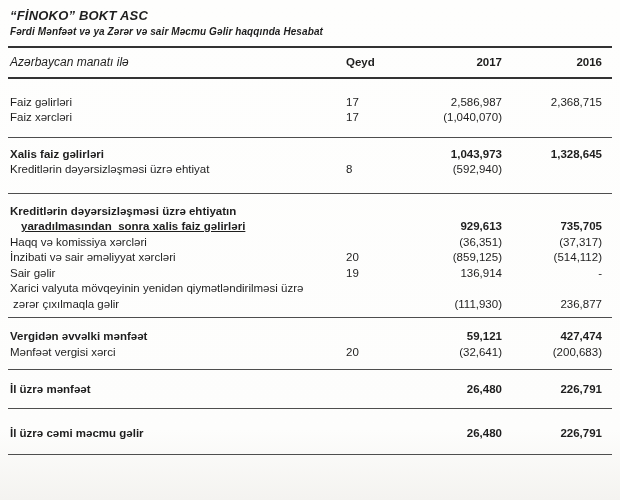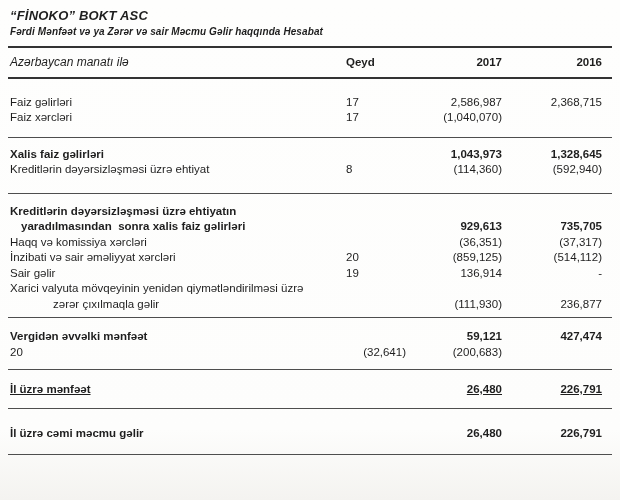--- a/index.html
+++ b/index.html
@@ -34,41 +34,41 @@
   .row {
     display: grid;
     grid-template-columns: 1fr 60px 96px 100px;
     align-items: end;
     font-size: 11.5px;
     line-height: 15.5px;
   }
   .cell-note { text-align: left; }
   .cell-num { text-align: right; }
   .lbl-line { display: block; white-space: pre; }
-  .indent { padding-left: 11px; }
-  .indent2 { padding-left: 3px; margin-left: 40px; }
+  .indent { padding-left: 11px; text-decoration: underline; }
+  .indent2 { padding-left: 3px; }
   .bold { font-weight: bold; }
   
   .cols-row {
     padding: 7px 10px 6px 2px;
     border-bottom: 2px solid #333;
     align-items: end;
   }
   .currency-note { font-style: italic; font-size: 12px; }
   .col-head { font-weight: bold; font-size: 11.5px; }
   
   .section {
     padding-left: 2px; padding-right: 10px;
     border-bottom: 1.5px solid #4e4e4e;
   }
   .s1 { padding-top: 16px; padding-bottom: 11px; }
   .s2 { padding-top: 9px;  padding-bottom: 15px; }
   .s3 { padding-top: 10px; padding-bottom: 5px;  }
   .s4 { padding-top: 11px; padding-bottom: 9px;  }
-  .s5 { padding-top: 12px; padding-bottom: 10px; text-decoration: underline; }
+  .s5 { padding-top: 12px; padding-bottom: 10px; }
   .s6 { padding-top: 17px; padding-bottom: 13px; }
 </style>
 </head>
 <body>
 
 <div class="page">
 
   <div class="doc-header">
     <div class="company">“FİNOKO” BOKT ASC</div>
     <div class="report-title">Fərdi Mənfəət və ya Zərər və sair Məcmu Gəlir haqqında Hesabat</div>
@@ -98,21 +98,20 @@
   <div class="section s2">
     <div class="row bold">
       <div>Xalis faiz gəlirləri</div>
       <div class="cell-note"></div>
       <div class="cell-num">1,043,973</div>
       <div class="cell-num">1,328,645</div>
     </div>
     <div class="row">
       <div>Kreditlərin dəyərsizləşməsi üzrə ehtiyat</div>
       <div class="cell-note">8</div>
-      <div class="cell-num">(114,360)</div>
       <div class="cell-num">(592,940)</div>
     </div>
   </div>
 
   <div class="section s3">
     <div class="row bold">
       <div>
         <span class="lbl-line">Kreditlərin dəyərsizləşməsi üzrə ehtiyatın</span>
         <span class="lbl-line indent">yaradılmasından  sonra xalis faiz gəlirləri</span>
       </div>
@@ -150,20 +149,21 @@
   </div>
 
   <div class="section s4">
     <div class="row bold">
       <div>Vergidən əvvəlki mənfəət</div>
       <div class="cell-note"></div>
       <div class="cell-num">59,121</div>
       <div class="cell-num">427,474</div>
     </div>
     <div class="row">
+      <div>Mənfəət vergisi xərci</div>
       <div class="cell-note">20</div>
       <div class="cell-num">(32,641)</div>
       <div class="cell-num">(200,683)</div>
     </div>
   </div>
 
   <div class="section s5">
     <div class="row bold">
       <div>İl üzrə mənfəət</div>
       <div class="cell-note"></div>

